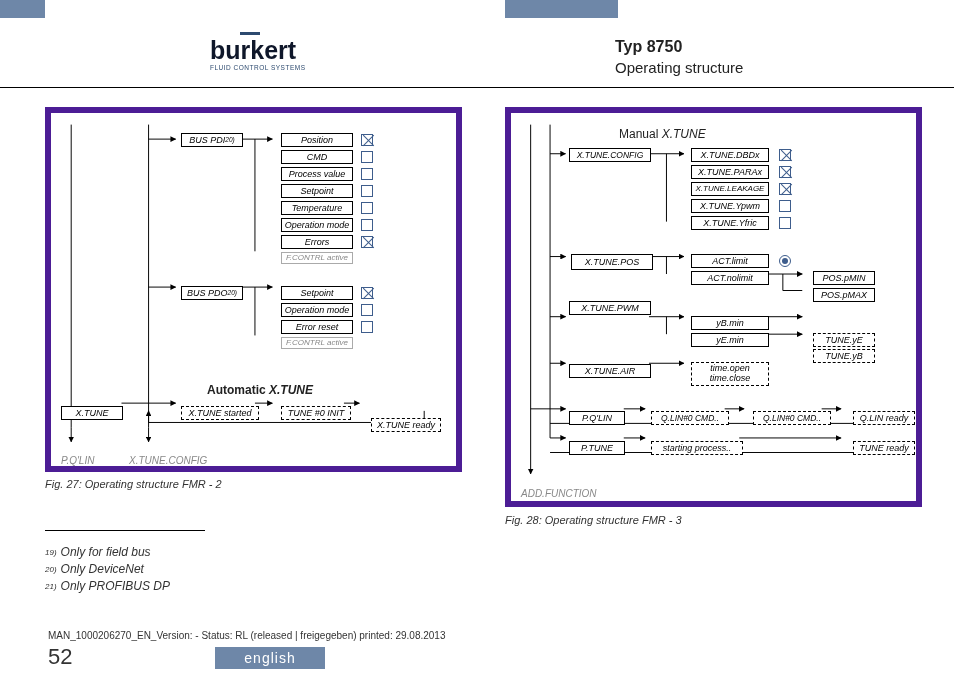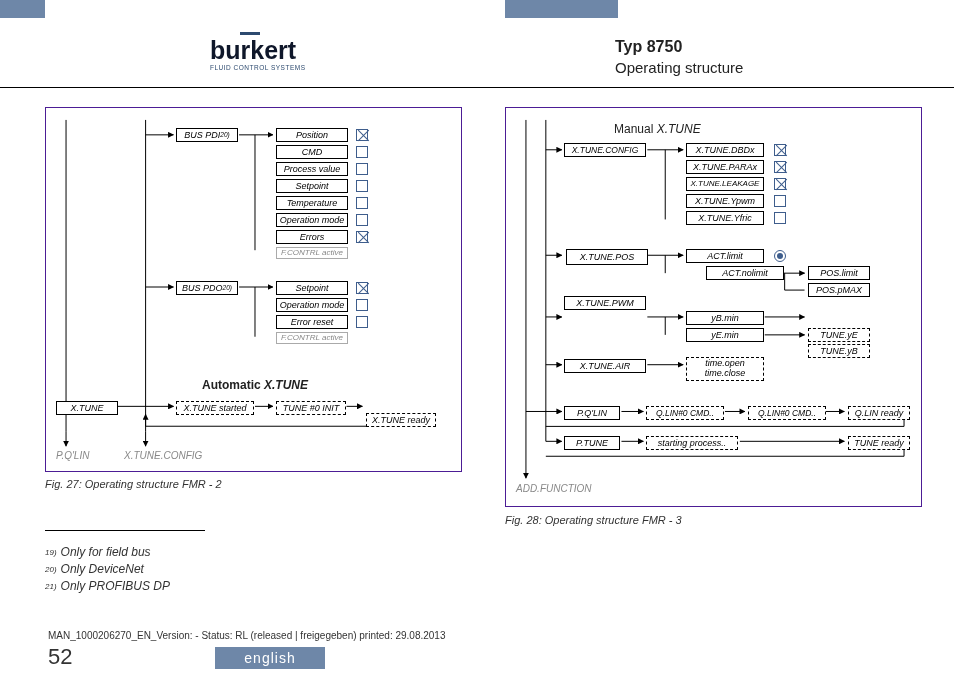--- a/index.html
+++ b/index.html
@@ -81,21 +81,21 @@
   .top-rule {
     position: absolute;
     top: 87px;
     left: 0;
     right: 0;
     height: 1px;
     background: #000;
   }
   .panel {
     position: absolute;
-    border: 1px solid #4c1d95;
+    border: 6px solid #4c1d95;
   }
   .panel-left {
     left: 45px;
     top: 107px;
     width: 417px;
     height: 365px;
   }
   .panel-right {
     left: 505px;
     top: 107px;
@@ -390,22 +390,22 @@
   <div class="node" style="left:180px;top:69px;width:78px;height:14px;font-size:8px;">X.TUNE.LEAKAGE</div>
   <div class="cbox x" style="left:268px;top:70px;"></div>
   <div class="node" style="left:180px;top:86px;width:78px;height:14px;">X.TUNE.Ypwm</div>
   <div class="cbox" style="left:268px;top:87px;"></div>
   <div class="node" style="left:180px;top:103px;width:78px;height:14px;">X.TUNE.Yfric</div>
   <div class="cbox" style="left:268px;top:104px;"></div>
 
   <div class="node" style="left:60px;top:141px;width:82px;height:16px;">X.TUNE.POS</div>
   <div class="node" style="left:180px;top:141px;width:78px;height:14px;">ACT.limit</div>
   <div class="rdot" style="left:268px;top:142px;"></div>
-  <div class="node" style="left:180px;top:158px;width:78px;height:14px;margin-left:20px;">ACT.nolimit</div>
-  <div class="node" style="left:302px;top:158px;width:62px;height:14px;">POS.limit</div>
+  <div class="node" style="left:180px;top:158px;width:78px;height:14px;">ACT.nolimit</div>
+  <div class="node" style="left:302px;top:158px;width:62px;height:14px;">POS.pMIN</div>
   <div class="node" style="left:302px;top:175px;width:62px;height:14px;">POS.pMAX</div>
 
   <div class="node" style="left:58px;top:188px;width:82px;height:14px;">X.TUNE.PWM</div>
   <div class="node" style="left:180px;top:203px;width:78px;height:14px;">yB.min</div>
   <div class="node dashed" style="left:302px;top:203px;width:62px;height:14px;margin-top:33px;">TUNE.yB</div>
   <div class="node" style="left:180px;top:220px;width:78px;height:14px;">yE.min</div>
   <div class="node dashed" style="left:302px;top:220px;width:62px;height:14px;">TUNE.yE</div>
 
   <div class="node" style="left:58px;top:251px;width:82px;height:14px;">X.TUNE.AIR</div>
   <div class="node dashed" style="left:180px;top:249px;width:78px;height:24px;flex-direction:column;line-height:1.1;">

